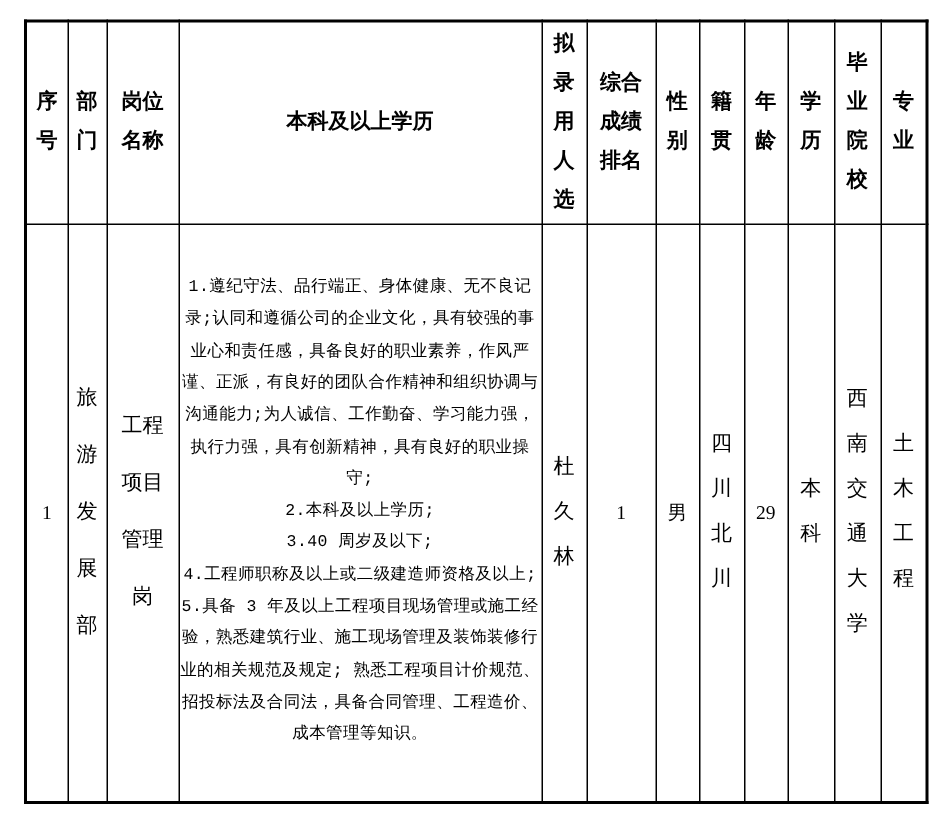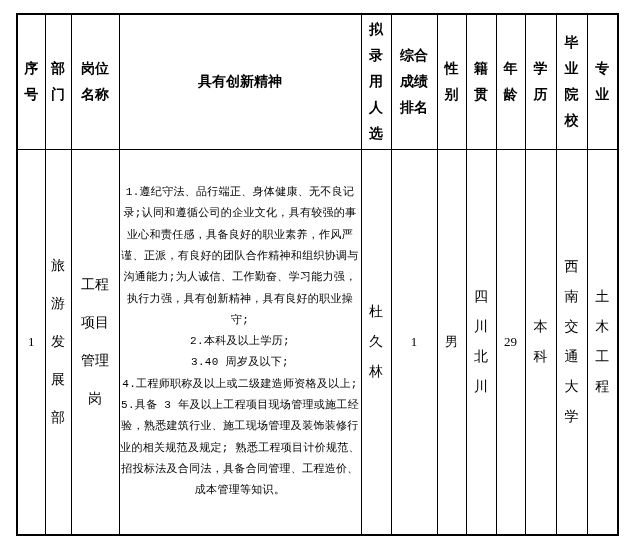--- a/index.html
+++ b/index.html
@@ -94,21 +94,21 @@
       <col style="width:31px">
     </colgroup>
     <tbody>
         <tr class="header-row">
       <th>序
 号</th>
       <th>部
 门</th>
       <th>岗位
 名称</th>
-      <th>具有创新精神</th>
+      <th>本科及以上学历</th>
       <th>拟
 录
 用
 人
 选</th>
       <th>综合
 成绩
 排名</th>
       <th>性
 别</th>

